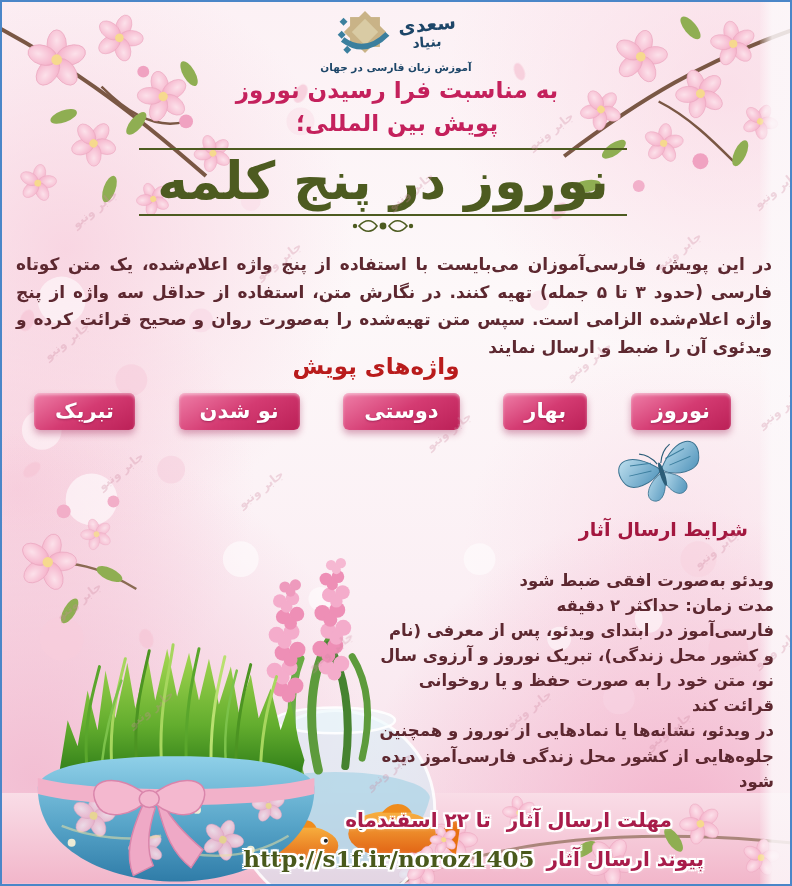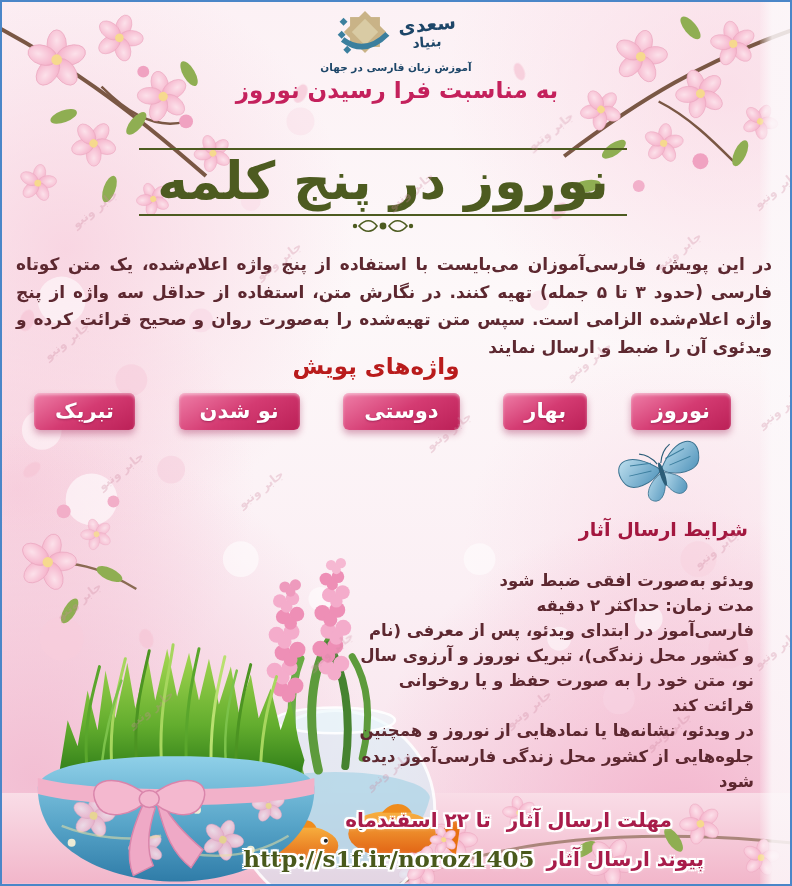--- a/index.html
+++ b/index.html
@@ -42,21 +42,21 @@
   .words-row{position:absolute;top:391px;left:32px;right:59px;z-index:10;display:flex;direction:rtl;
              justify-content:space-between;align-items:center;}
   .word-btn{background:linear-gradient(150deg,#ef7fa8 0%,#d43b72 50%,#bb2057 100%);
             border:none;border-radius:6px;color:#fff;font-family:inherit;font-weight:bold;font-size:21px;
             padding:5px 21px;line-height:1.3;cursor:pointer;
             box-shadow:0 4px 7px rgba(160,40,90,.4), inset 0 2px 3px rgba(255,255,255,.45);
             text-shadow:0 1px 2px rgba(120,10,60,.5);}
   
   .cond-heading{position:absolute;top:516px;right:42px;z-index:10;margin:0;direction:rtl;
                 font-size:19px;font-weight:bold;color:#a3173f;}
-  .cond-list{position:absolute;top:566px;right:36px;width:396px;z-index:10;direction:rtl;
+  .cond-list{position:absolute;top:566px;right:16px;width:396px;z-index:10;direction:rtl;
              text-align:right;font-size:16.5px;font-weight:bold;line-height:1.52;color:#5d2830;}
   .cond-list p{margin:0;}
   
   .outline{text-shadow:-2px -2px 0 #fff,2px -2px 0 #fff,-2px 2px 0 #fff,2px 2px 0 #fff,
            0 -2px 0 #fff,0 2px 0 #fff,-2px 0 0 #fff,2px 0 0 #fff,0 0 5px #fff;}
   .deadline{position:absolute;top:806px;right:118px;z-index:10;display:flex;direction:rtl;gap:16px;
             font-size:20px;font-weight:bold;color:#a81c4a;}
   .linkrow{position:absolute;top:843px;right:86px;z-index:10;display:flex;direction:rtl;gap:12px;
            align-items:center;font-size:20px;font-weight:bold;color:#a81c4a;}
   .link-url{font-family:"DejaVu Serif",serif;direction:ltr;unicode-bidi:embed;font-size:23px;
@@ -339,20 +339,21 @@
       <div class="logo-brand" dir="rtl">
         <div class="b1">سعدی</div>
         <div class="b2">بنیاد</div>
       </div>
     </div>
     <div class="logo-tagline" dir="rtl">آموزش زبان فارسی در جهان</div>
   </header>
 
   <div class="occasion">
     <div>به مناسبت فرا رسیدن نوروز</div>
+    <div>پویش بین المللی؛</div>
   </div>
 
   <div class="title-block">
     <div class="title-rule"></div>
     <h1 class="main-title">نوروز در پنج کلمه</h1>
     <div class="title-rule"></div>
     <svg class="ornament" width="66" height="18" viewBox="0 0 66 18" aria-hidden="true">
       <g stroke="#4d5b20" fill="none" stroke-width="1.6">
         <path d="M9,9 C15,2 22,2 27,9 C22,16 15,16 9,9 Z"></path>
         <path d="M57,9 C51,2 44,2 39,9 C44,16 51,16 57,9 Z"></path>

